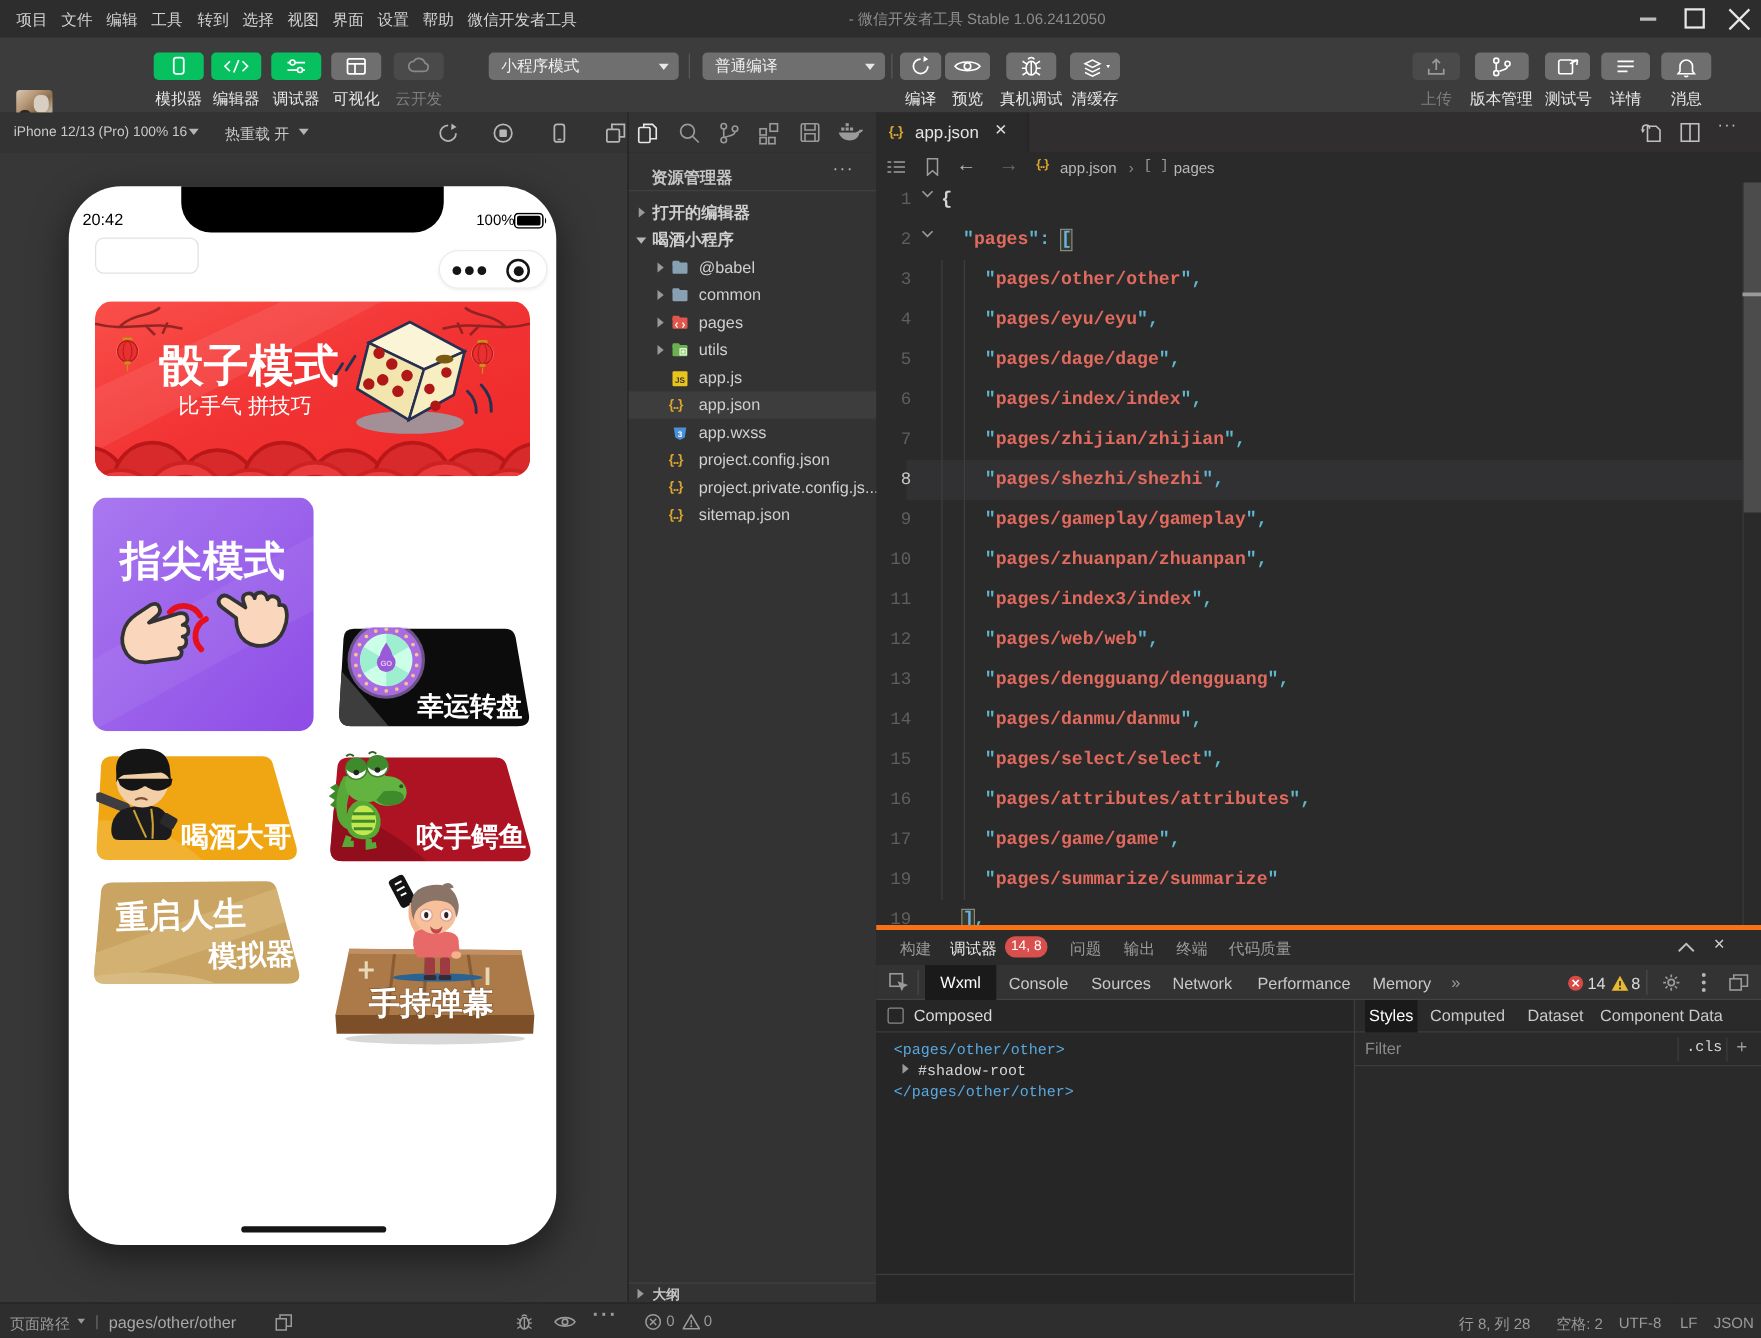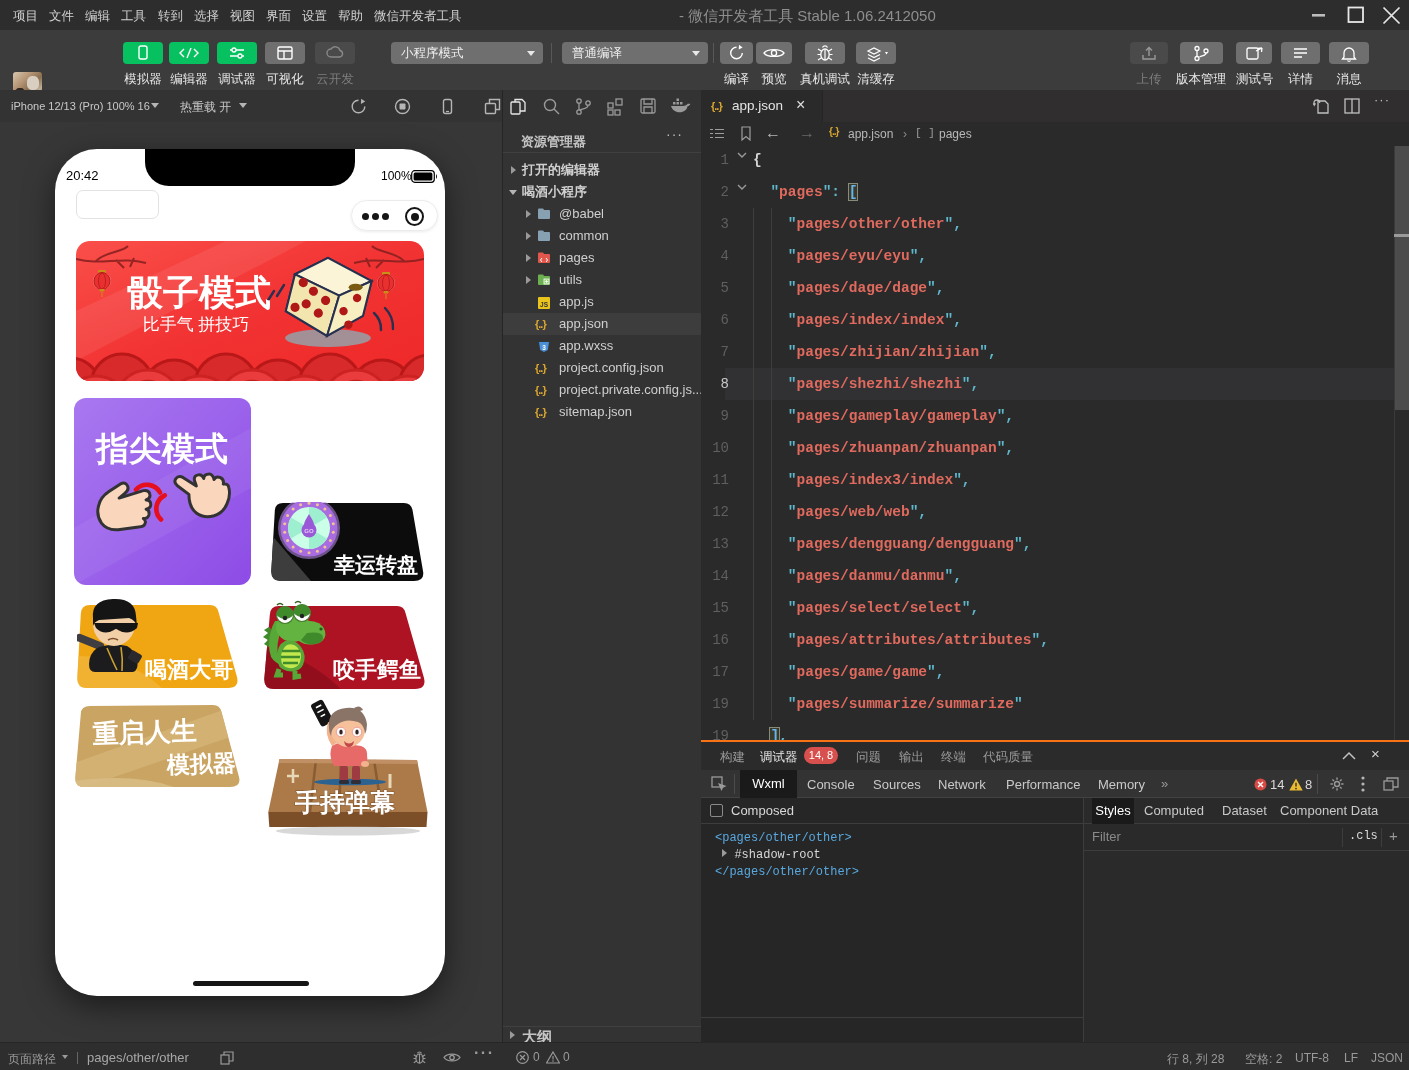--- a/index.html
+++ b/index.html
@@ -1,21 +1,21 @@
 <!DOCTYPE html>
 <html><head><meta charset="utf-8">
 <style>
 *{margin:0;padding:0;box-sizing:border-box}
 html,body{width:1409px;height:1070px;overflow:hidden;background:#2b2b2b;font-family:"Liberation Sans",sans-serif}
 #root{position:absolute;left:0;top:0;width:1409px;height:1070px}
 .abs{position:absolute}
 
 #titlebar{left:0;top:0;width:1409px;height:30px;background:#2d2d2d;color:#d2d2d2;font-size:12.5px}
 .menuitem{position:absolute;top:8px;white-space:nowrap}
-#wintitle{position:absolute;top:7px;left:679px;color:#8e8e8e;font-size:15px}
+#wintitle{position:absolute;top:7px;left:679px;color:#8e8e8e;font-size:12px}
 
 #toolbar{left:0;top:30px;width:1409px;height:60px;background:#3c3c3c}
 .tbtn{position:absolute;top:12px;height:22px;border-radius:4px;background:#07c160}
 .tbtn.gray{background:#6f6f6f}
 .tbtn.dis{background:#4a4a4a}
 .tlabel{position:absolute;top:41px;color:#e8e8e8;font-size:12.5px;text-align:center;white-space:nowrap}
 .tlabel.dim{color:#7e7e7e}
 .drop{position:absolute;top:12px;height:22px;background:#6f6f6f;border-radius:4px;color:#f0f0f0;font-size:12.5px;line-height:22px;padding-left:10px}
 .caret{position:absolute;top:9px;width:0;height:0;border-left:4px solid transparent;border-right:4px solid transparent;border-top:5px solid #e8e8e8}
 .vsep{position:absolute;top:13px;width:1px;height:20px;background:#585858}
@@ -47,21 +47,21 @@
 
 #tabbar{left:701px;top:90px;width:708px;height:32px;background:#302e2f}
 #activetab{position:absolute;left:0;top:0;width:122px;height:32px;background:#2a2a2a;border-right:1px solid #252525;color:#e4e4e4;font-size:13px}
 #breadcrumb{left:701px;top:122px;width:708px;height:24px;background:#2a2a2a;color:#9d9d9d;font-size:12px}
 #code{left:701px;top:146px;width:708px;height:594px;background:#2a2a2a;overflow:hidden}
 .cl{position:absolute;left:0;width:708px;height:32px;line-height:32px;font-family:"Liberation Mono",monospace;font-size:14.5px;font-weight:bold}
 .ln{position:absolute;width:28px;text-align:right;color:#5f5f5f;font-family:"Liberation Mono",monospace;font-size:14px;line-height:32px}
 .str{color:#e06a5e}.pun{color:#5fb8cc}.wht{color:#d4d4d4}.blu{color:#6cb3e8}
 .mbox{outline:1px solid #8a8a7a;background:rgba(90,110,60,0.25)}
 
-#debugger{left:701px;top:740px;width:708px;height:302px;background:#2a2a2a;border-top:2px solid #f97316}
+#debugger{left:701px;top:740px;width:708px;height:302px;background:#2a2a2a;border-top:4px solid #f97316}
 
 #statusbar{left:0;top:1042px;width:1409px;height:28px;background:#2e2e2e;border-top:1px solid #262626;color:#9a9a9a;font-size:12px}
 </style></head>
 <body>
 <div id="root">
 
 <div class="abs" id="titlebar">
   <span class="menuitem" style="left:13px">项目</span>
   <span class="menuitem" style="left:49px">文件</span>
   <span class="menuitem" style="left:85px">编辑</span>
@@ -586,21 +586,21 @@
   <div class="trow" style="top:257px">
         <span class="jico">{..}</span>
         <span class="ttx">project.private.config.js...</span>
       </div>
   <div class="trow" style="top:279px">
         <span class="jico">{..}</span>
         <span class="ttx">sitemap.json</span>
       </div>
   <div style="position:absolute;left:0;top:904px;width:199px;height:16px;border-top:1px solid #404040">
     <span class="tri-r" style="left:7px;top:4px"></span>
-    <span style="position:absolute;left:19px;top:1px;color:#c5c5c5;font-size:15px;font-weight:bold">大纲</span>
+    <span style="position:absolute;left:19px;top:1px;color:#c5c5c5;font-size:11px;font-weight:bold">大纲</span>
   </div>
 </div>
 
 <div class="abs" id="tabbar">
   <div id="activetab">
     <span style="position:absolute;left:10px;top:8px;color:#dba62f;font-size:11px;font-weight:bold;letter-spacing:-1px;line-height:16px">{..}</span>
     <span style="position:absolute;left:31px;top:7px;line-height:18px;font-size:13.5px">app.json</span>
     <span style="position:absolute;left:95px;top:5px;line-height:20px;color:#e0e0e0;font-size:16px">×</span>
   </div>
   <svg style="position:absolute;left:610px;top:7px" width="19" height="19">

